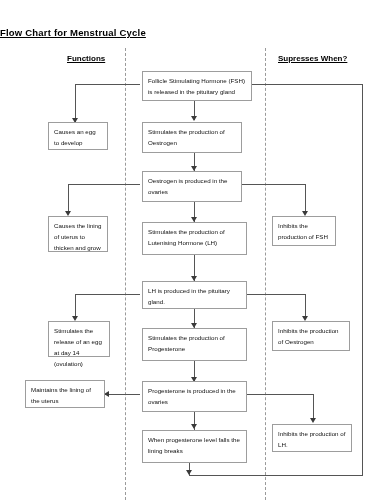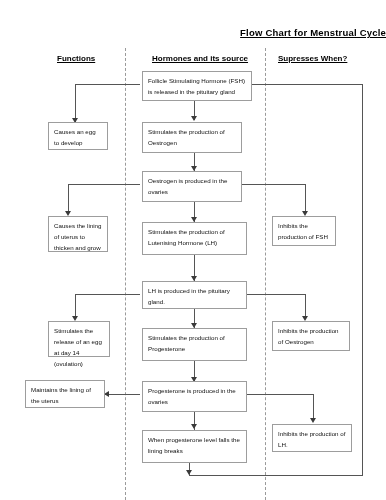--- a/index.html
+++ b/index.html
@@ -17,35 +17,35 @@
     height: 500px;
     overflow: hidden;
     background: #ffffff;
   }
   
   .title {
     position: absolute;
     left: 0;
     top: 27px;
     width: 386px;
-    text-align: right;
+    text-align: left;
     font-size: 9.5px;
     font-weight: bold;
     text-decoration: underline;
     letter-spacing: 0.2px;
   }
   
   .col-head {
     position: absolute;
     font-size: 8px;
     font-weight: bold;
     text-decoration: underline;
     white-space: nowrap;
   }
-  .col-head.functions { left: 57px;  top: 54px; }
+  .col-head.functions { left: 67px;  top: 54px; }
   .col-head.hormones  { left: 152px; top: 54px; }
   .col-head.supresses { left: 278px; top: 54px; }
 
   
   .vdash {
     position: absolute;
     top: 48px;
     width: 0px;
     height: 452px;
     border-left: 1px dashed #9a9a9a;
@@ -91,21 +91,20 @@
   }
 </style>
 </head>
 <body>
 
 <div id="page">
 
   <div class="title">Flow Chart for Menstrual Cycle</div>
 
   <div class="col-head functions">Functions</div>
-  <div class="col-head hormones">Hormones and its source</div>
   <div class="col-head supresses">Supresses When?</div>
 
   <div class="vdash sep1"></div>
   <div class="vdash sep2"></div>
 
   <div class="ln v" style="left:194px; top:100px; height:20px;"></div>
   <div class="arrow down" style="left:191px; top:116px;"></div>
 
   <div class="ln h" style="left:75px; top:84px; width:65px;"></div>
   <div class="ln v" style="left:75px; top:84px; height:38px;"></div>

